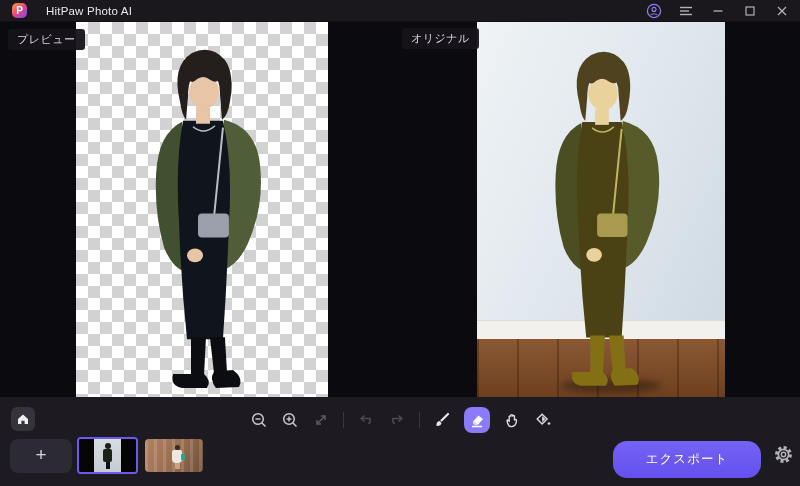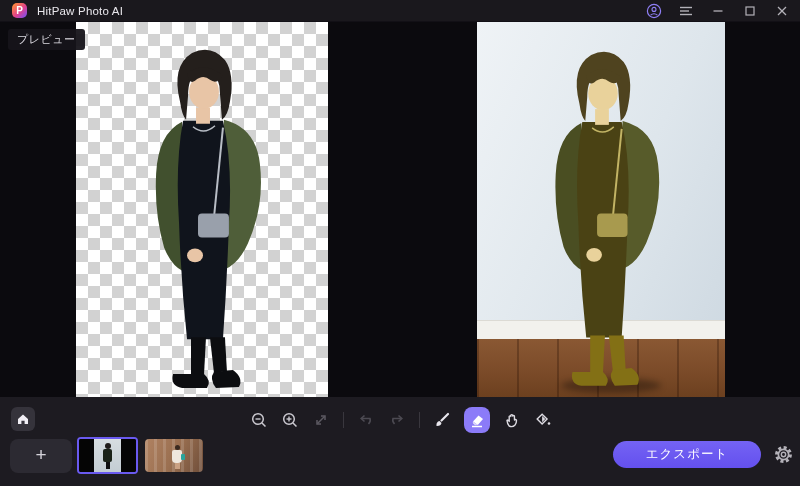--- a/index.html
+++ b/index.html
@@ -14,21 +14,21 @@
     position:absolute;top:0;left:0;right:0;height:22px;
     background:#1a181d;display:flex;align-items:center;
     border-bottom:1px solid #121016;
   }
   .logo{
     width:15px;height:15px;margin-left:12px;border-radius:5px;
     background:linear-gradient(135deg,#ff8a3c 10%,#e0418c 55%,#7b4ff0 95%);
     color:#fff;font-size:10px;font-weight:bold;line-height:15px;text-align:center;
     flex:0 0 auto;
   }
-  .app-title{color:#e9e7ec;font-size:11.5px;margin-left:10px;letter-spacing:.2px;}
+  .app-title{color:#e9e7ec;font-size:11.5px;margin-left:19px;letter-spacing:.2px;}
   .tb-spacer{flex:1;}
   .tb-btn{
     width:28px;height:22px;display:flex;align-items:center;justify-content:center;
     margin-right:4px;cursor:default;
   }
   .tb-btn svg{display:block;}
   
   .canvas-area{position:absolute;top:22px;left:0;right:0;height:282px;background:#0b0a0e;}
   .panel{position:absolute;top:0;height:375px;overflow:hidden;}
   .panel.preview{left:76px;width:252px;
@@ -84,21 +84,21 @@
     background:
       repeating-linear-gradient(90deg,rgba(255,255,255,.14) 0 3px,rgba(0,0,0,0) 3px 9px),
       linear-gradient(115deg,#b08262 0%,#9a6f50 50%,#6f4e3a 100%);
   }
   .t2-fig{position:absolute;left:46%;top:18%;width:11px;height:24px;}
   .t2-fig .fh{width:5px;height:5px;border-radius:50%;background:#3a2a20;margin:0 auto;}
   .t2-fig .fb{width:10px;height:13px;background:#efe7dd;border-radius:2px 2px 4px 4px;margin:0 auto;}
   .t2-fig .fbag{position:absolute;right:-2px;top:9px;width:4px;height:6px;background:#2aa39a;border-radius:1px;}
   .t2-fig .fl{width:5px;height:6px;background:#caa183;margin:0 auto;}
   .export-btn{
-    position:absolute;left:613px;top:44px;width:148px;height:27px;border-radius:14px;
+    position:absolute;left:613px;top:44px;width:148px;height:37px;border-radius:14px;
     background:linear-gradient(180deg,#7463f4,#6450ee);color:#fff;font-size:12.5px;
     display:flex;align-items:center;justify-content:center;letter-spacing:1px;cursor:pointer;
   }
   .gear-btn{position:absolute;left:772px;top:46px;width:22px;height:22px;
     display:flex;align-items:center;justify-content:center;cursor:pointer;}
 </style>
 </head>
 <body>
 
 <div id="app">
@@ -185,20 +185,21 @@
     <div class="panel original">
       <div class="baseboard"></div>
       <div class="floor"></div>
       <div class="floor-shadow"></div>
       <svg class="person-svg person tinted" viewBox="0 0 252 376" preserveAspectRatio="xMidYMid meet">
         <use href="#person-shape"></use>
       </svg>
     </div>
 
     <div class="badge preview-badge">プレビュー</div>
+    <div class="badge original-badge">オリジナル</div>
   </div>
 
   <div class="bottom">
 
     <div class="home-btn">
       <svg width="16" height="16" viewBox="0 0 16 16">
         <path d="M3,8 L8,3.4 L13,8 L13,13 L9.6,13 L9.6,9.8 L6.4,9.8 L6.4,13 L3,13 Z" fill="#f0eef4"></path>
       </svg>
     </div>
 

